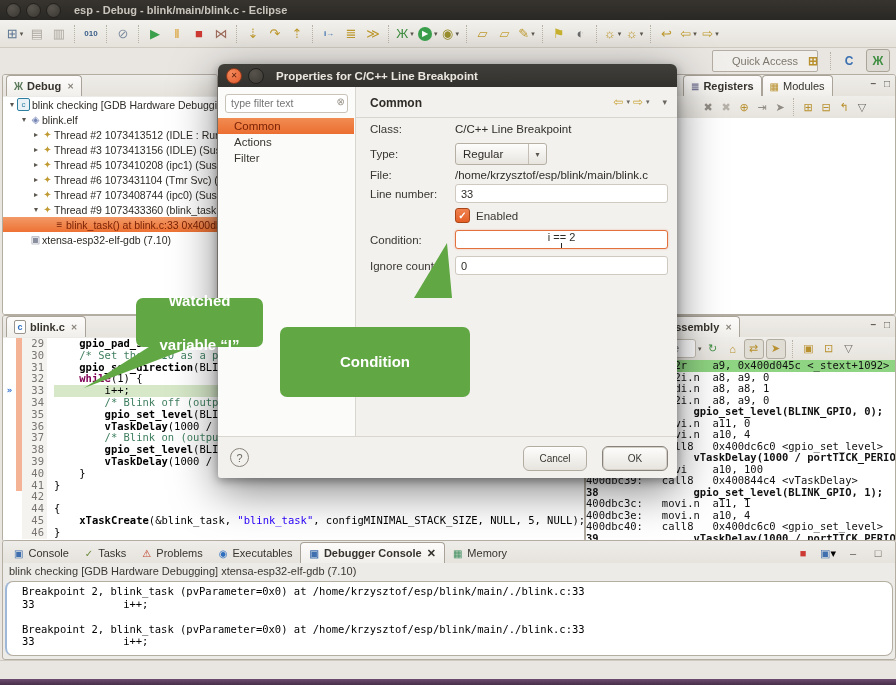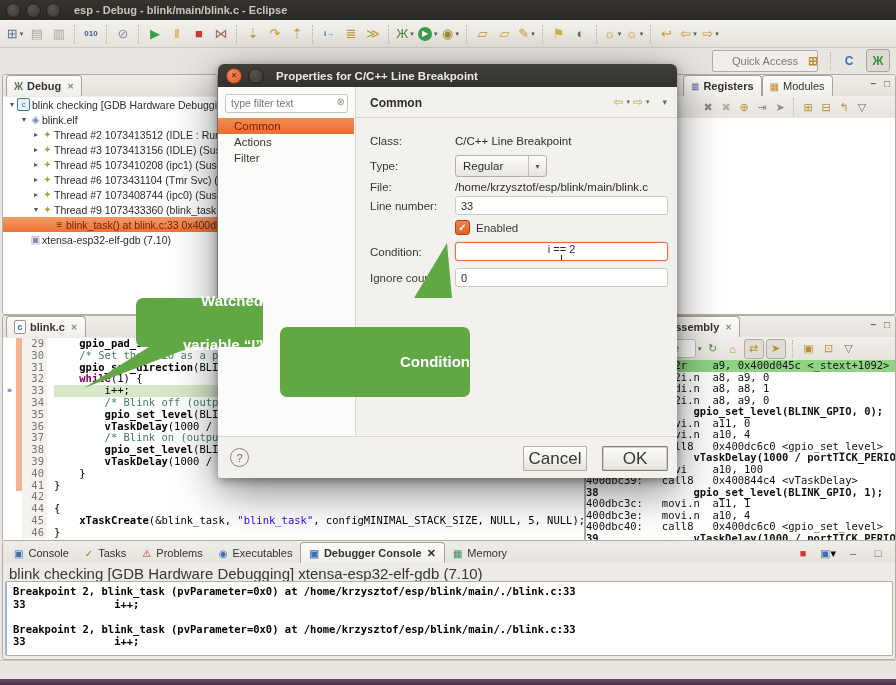--- a/index.html
+++ b/index.html
@@ -81,24 +81,24 @@
   .al.hl{background:#8ed482;}
   .al.src{font-weight:bold;}
   
   .console-panel{left:2px;top:540px;width:892px;height:118px;}
   .console-panel .tabrow{height:22px;}
   .ctab{display:inline-flex;align-items:center;gap:5px;height:20px;padding:0 8px;font-size:11px;color:#36332d;white-space:nowrap;}
   .ctab.active{border:1px solid #a9a399;border-bottom:none;border-radius:4px 4px 0 0;
     background:linear-gradient(#fdfcfb,#f1efeb);font-weight:bold;}
   .ctab .ticon{font-size:10px;}
   .console-tools{position:absolute;right:8px;top:3px;display:flex;gap:7px;align-items:center;}
-  .console-title{position:absolute;top:24px;left:6px;right:6px;height:14px;font-size:15px;color:#3a3731;white-space:nowrap;}
+  .console-title{position:absolute;top:24px;left:6px;right:6px;height:14px;font-size:11px;color:#3a3731;white-space:nowrap;}
   .console-text{position:absolute;top:40px;left:2px;right:2px;bottom:3px;background:#fff;border:1px solid #b3ada2;
-    border-radius:2px;font-family:"DejaVu Sans Mono",monospace;font-size:10.5px;line-height:12.5px;
-    padding:3px 0 0 6px;white-space:pre;overflow:hidden;color:#000;border-left:2px solid #9fb8d8;font-weight:bold;}
+    border-radius:8px;font-family:"DejaVu Sans Mono",monospace;font-size:10.5px;line-height:12.5px;
+    padding:3px 0 0 15px;white-space:pre;overflow:hidden;color:#000;border-left:2px solid #9fb8d8;}
   
   .statusbar{position:absolute;left:0;right:0;top:660px;height:19px;background:#e9e6e2;border-top:1px solid #cfcac1;}
   .bottom-edge{position:absolute;left:0;right:0;bottom:0;height:6px;background:linear-gradient(#6d4a70,#472f49);}
   
   .dialog{position:absolute;left:218px;top:64px;width:459px;height:414px;background:#f2f1ee;border-radius:6px 6px 3px 3px;
     box-shadow:0 12px 45px rgba(0,0,0,.5),0 3px 10px rgba(0,0,0,.35);z-index:10;}
   .dlg-title{height:23px;background:linear-gradient(#413f3a,#33312d);border-radius:6px 6px 0 0;display:flex;
     align-items:center;gap:6px;padding-left:8px;}
   .dlg-close{width:14px;height:14px;border-radius:50%;background:radial-gradient(circle at 35% 30%,#f58a5c,#e05a2b);
     border:1px solid #8e3a1c;color:#5d1f0a;font-size:8px;display:flex;align-items:center;justify-content:center;}
@@ -112,45 +112,45 @@
     color:#8b867e;padding:0 16px 0 5px;font-family:"Liberation Sans",sans-serif;}
   .filter-clear{position:absolute;right:2px;top:3px;font-size:10px;color:#9a958b;}
   .nav{position:absolute;left:0;right:1px;top:31px;}
   .nav-item{height:16px;line-height:16px;padding-left:16px;font-size:11.5px;color:#3a3731;}
   .nav-item.selected{background:linear-gradient(#f18c52,#ec6e31);color:#7a2306;}
   .dlg-content{position:absolute;left:138px;top:0;right:0;bottom:41px;}
   .sec-title{position:absolute;left:14px;top:9px;font-size:12px;font-weight:bold;color:#2f2c27;}
   .sec-arrows{position:absolute;right:10px;top:8px;display:flex;align-items:center;gap:3px;color:#c9a233;font-size:12px;}
   .sec-arrows .dd{font-size:7px;color:#6a665e;}
   .sec-hr{position:absolute;left:0;right:0;top:30px;border-top:1px solid #d9d5cf;}
-  .frow{position:absolute;left:14px;right:9px;display:flex;align-items:center;font-size:11.5px;color:#3a3731;margin-top:12px;}
+  .frow{position:absolute;left:14px;right:9px;display:flex;align-items:center;font-size:11.5px;color:#3a3731;}
   .frow .lbl{width:85px;flex:0 0 auto;}
   .frow .val{color:#2f2c27;}
   .tinput{flex:1;height:17px;border:1px solid #cfc9c0;border-radius:3px;background:#fff;font-size:11px;color:#2f2c27;
     padding:0 5px;font-family:"Liberation Sans",sans-serif;}
   .tinput.focus{border:1px solid #e2713d;box-shadow:0 0 2px rgba(233,84,32,.4);}
   .combo{width:90px;height:20px;border:1px solid #b5afa4;border-radius:3px;background:linear-gradient(#fdfdfc,#e8e5df);
     display:flex;align-items:center;font-size:11.5px;color:#2f2c27;}
   .combo .cv{flex:1;padding-left:7px;}
   .combo .ca{width:17px;border-left:1px solid #c4beb4;text-align:center;font-size:8px;color:#5a564e;align-self:stretch;
     display:flex;align-items:center;justify-content:center;}
   .chk{width:13px;height:13px;border-radius:3px;background:linear-gradient(#f0824f,#e45f27);border:1px solid #aa4518;
     color:#fff;font-size:10px;font-weight:bold;display:flex;align-items:center;justify-content:center;margin-right:6px;}
   .caret{display:inline-block;width:1px;height:11px;background:#222;vertical-align:-2px;}
   .dlg-footer{position:absolute;left:0;right:0;bottom:0;height:41px;border-top:1px solid #d9d5cf;}
   .help-circle{position:absolute;left:12px;top:11px;width:17px;height:17px;border:1.5px solid #8a857b;border-radius:50%;
     color:#6e6a61;font-size:11px;display:flex;align-items:center;justify-content:center;}
-  .btn{position:absolute;top:9px;height:23px;border:1px solid #b2ac a1;border:1px solid #b2aca1;border-radius:1px;
-    background:linear-gradient(#fdfdfc,#e7e4de);font-size:17px;color:#3a3731;display:flex;align-items:center;justify-content:center;}
+  .btn{position:absolute;top:9px;height:23px;border:1px solid #b2ac a1;border:1px solid #b2aca1;border-radius:6px;
+    background:linear-gradient(#fdfdfc,#e7e4de);font-size:10px;color:#3a3731;display:flex;align-items:center;justify-content:center;}
   .btn.cancel{left:305px;width:62px;}
   .btn.ok{left:384px;width:64px;border:1px solid #88837a;box-shadow:inset 0 0 0 1px #d4d0c8;}
   
   .tails{position:absolute;left:0;top:0;width:896px;height:685px;z-index:20;pointer-events:none;}
   .callout{position:absolute;background:#61a744;border-radius:7px;color:#fff;z-index:21;
-    display:flex;flex-direction:column;align-items:flex-end;justify-content:center;
+    display:flex;flex-direction:column;align-items:center;justify-content:center;
     font-size:15px;font-weight:bold;line-height:1.3;text-align:center;gap:24px;}
   .c1{left:136px;top:298px;width:127px;height:49px;}
   .c2{left:280px;top:295px;width:190px;height:70px;margin-top:32px;}
 </style>
 </head>
 <body>
 
 <div class="screen">
 
   <div class="titlebar">

